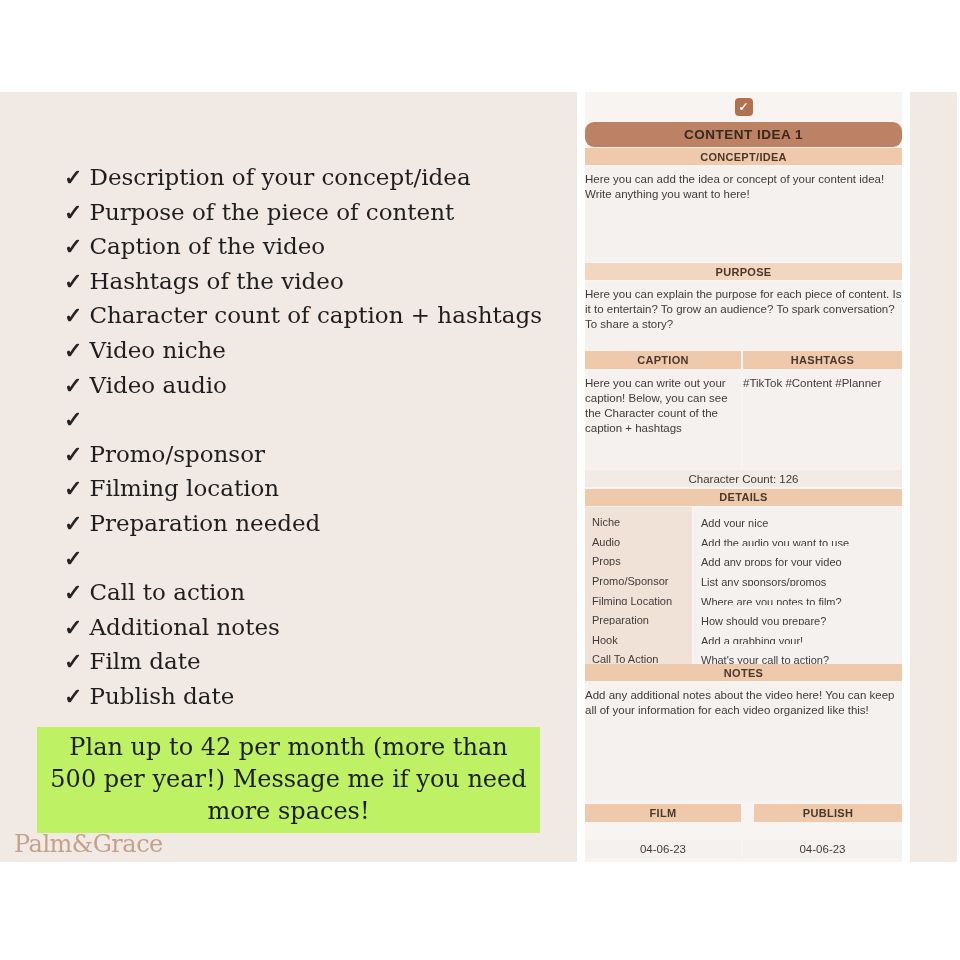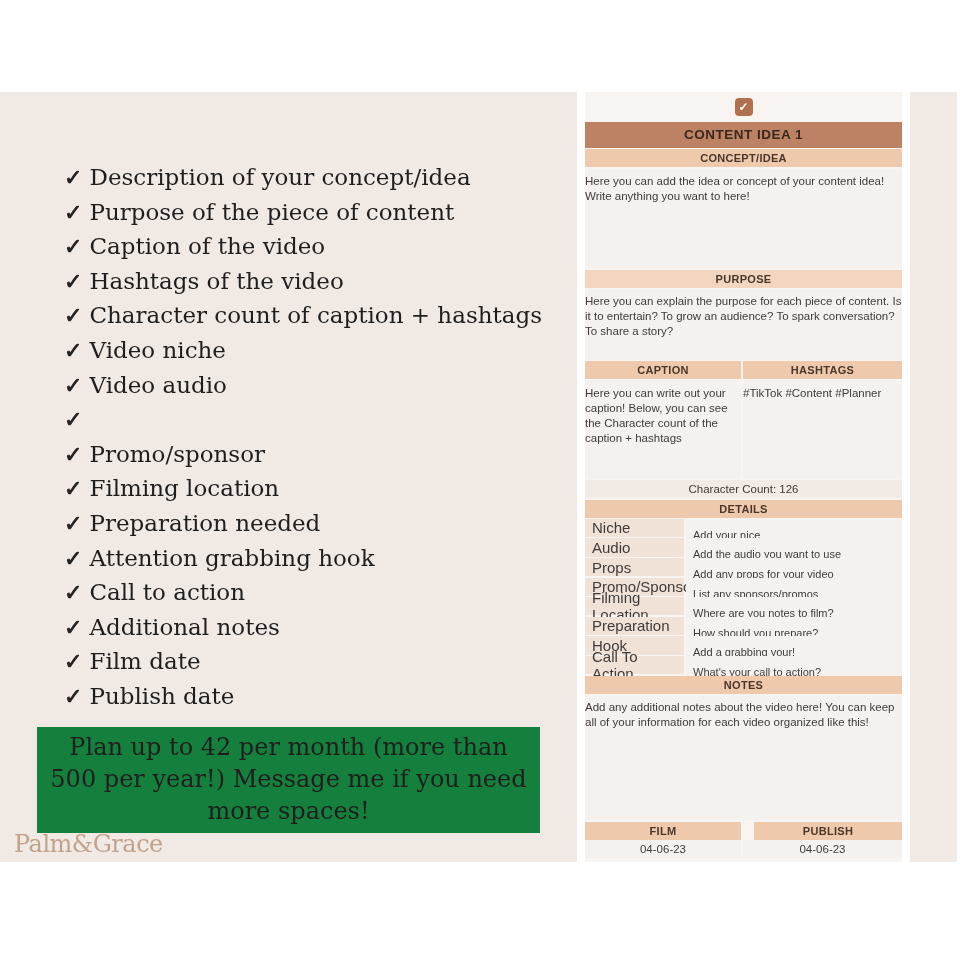--- a/index.html
+++ b/index.html
@@ -43,21 +43,21 @@
   .cl-item{
     display:flex;align-items:baseline;gap:7px;
     height:34.6px;line-height:34.6px;white-space:nowrap;
   }
   .cl-item .check{
     font-size:22px;font-weight:bold;color:#242424;
   }
   
   .promo-box{
     position:absolute;left:37px;top:727px;width:503px;min-height:69px;
-    background:#15803d;
+    background:#bef264;
     display:flex;align-items:center;justify-content:center;
     text-align:center;
     font-family:"DejaVu Serif", serif;
     font-size:24px;line-height:1.33;color:var(--ink);
     padding:5px 10px;
   }
   
   .brand{
     position:absolute;left:14px;top:830px;
     font-family:"DejaVu Serif", serif;
@@ -73,21 +73,21 @@
   }
   .cb-row{display:flex;justify-content:center;padding-top:6px;height:24px;}
   .checkbox{
     width:18px;height:18px;border-radius:4px;background:#b2714e;
     display:flex;align-items:center;justify-content:center;
     color:#ffffff;font-size:12px;font-weight:bold;
   }
   .title-bar{
     margin-top:6px;height:26px;background:var(--title-bg);
     display:flex;align-items:center;justify-content:center;
-    font-weight:bold;font-size:13.5px;letter-spacing:0.5px;color:#38281e;
+    font-weight:bold;font-size:13.5px;letter-spacing:0.5px;color:#38281e;border-radius:9px;
   }
   .sec-hdr{
     height:18px;margin-top:1.5px;background:var(--peach);
     display:flex;align-items:center;justify-content:center;
     font-weight:bold;font-size:11px;letter-spacing:0.3px;color:var(--hdr-ink);
   }
   .sec-hdr.lighter{background:var(--peach-light);}
   .cell-body{
     background:var(--cell);margin-top:1.5px;
     padding:5px 0;line-height:1.32;
@@ -100,33 +100,33 @@
   .two-col .sec-hdr,.two-col .cell-body{margin-top:0;}
   .caphash-body .cell-body{height:98px;}
   .charcount-row{
     height:18px;margin-top:1.5px;background:var(--charcount);
     display:flex;align-items:center;justify-content:center;
     font-size:11.5px;color:#3f3a37;
   }
   .details-rows{display:flex;flex-direction:column;}
   .d-row{display:flex;gap:2px;height:18.3px;margin-top:1.3px;}
   .d-label{
-    width:99px;background:var(--label-cell);
-    display:flex;align-items:center;padding:9px 7px;font-size:15px;
+    width:107px;background:var(--label-cell);
+    display:flex;align-items:center;padding:15px 7px;font-size:11px;
   }
   .d-value{
     flex:1;background:var(--cell);
     display:flex;align-items:center;padding:16px 7px;font-size:11px;
   }
   .notes-body{height:126px;}
   .fp-spacer{flex:1;}
   .fp-row{display:flex;gap:13px;margin-top:1.5px;}
   .fp-row .sec-hdr{flex:1;margin-top:0;}
   .fp-row .col-l{width:156px;flex:none;}
-  .fp-dates{display:flex;gap:2px;margin-top:0;margin-bottom:4px;}
+  .fp-dates{display:flex;gap:2px;margin-top:18px;margin-bottom:4px;}
   .fp-date{
     height:18px;background:var(--cell);
     display:flex;align-items:center;justify-content:center;font-size:11.5px;
   }
   .fp-dates .col-l{width:156px;}
   .fp-dates .col-r{flex:1;}
 </style>
 </head>
 <body>
 
@@ -172,21 +172,20 @@
   <div class="cl-item">
       <span class="check">✓</span>
       <span>Filming location</span>
     </div>
   <div class="cl-item">
       <span class="check">✓</span>
       <span>Preparation needed</span>
     </div>
   <div class="cl-item">
       <span class="check">✓</span>
-      <span>Attention grabbing hook</span>
     </div>
   <div class="cl-item">
       <span class="check">✓</span>
       <span>Call to action</span>
     </div>
   <div class="cl-item">
       <span class="check">✓</span>
       <span>Additional notes</span>
     </div>
   <div class="cl-item">

